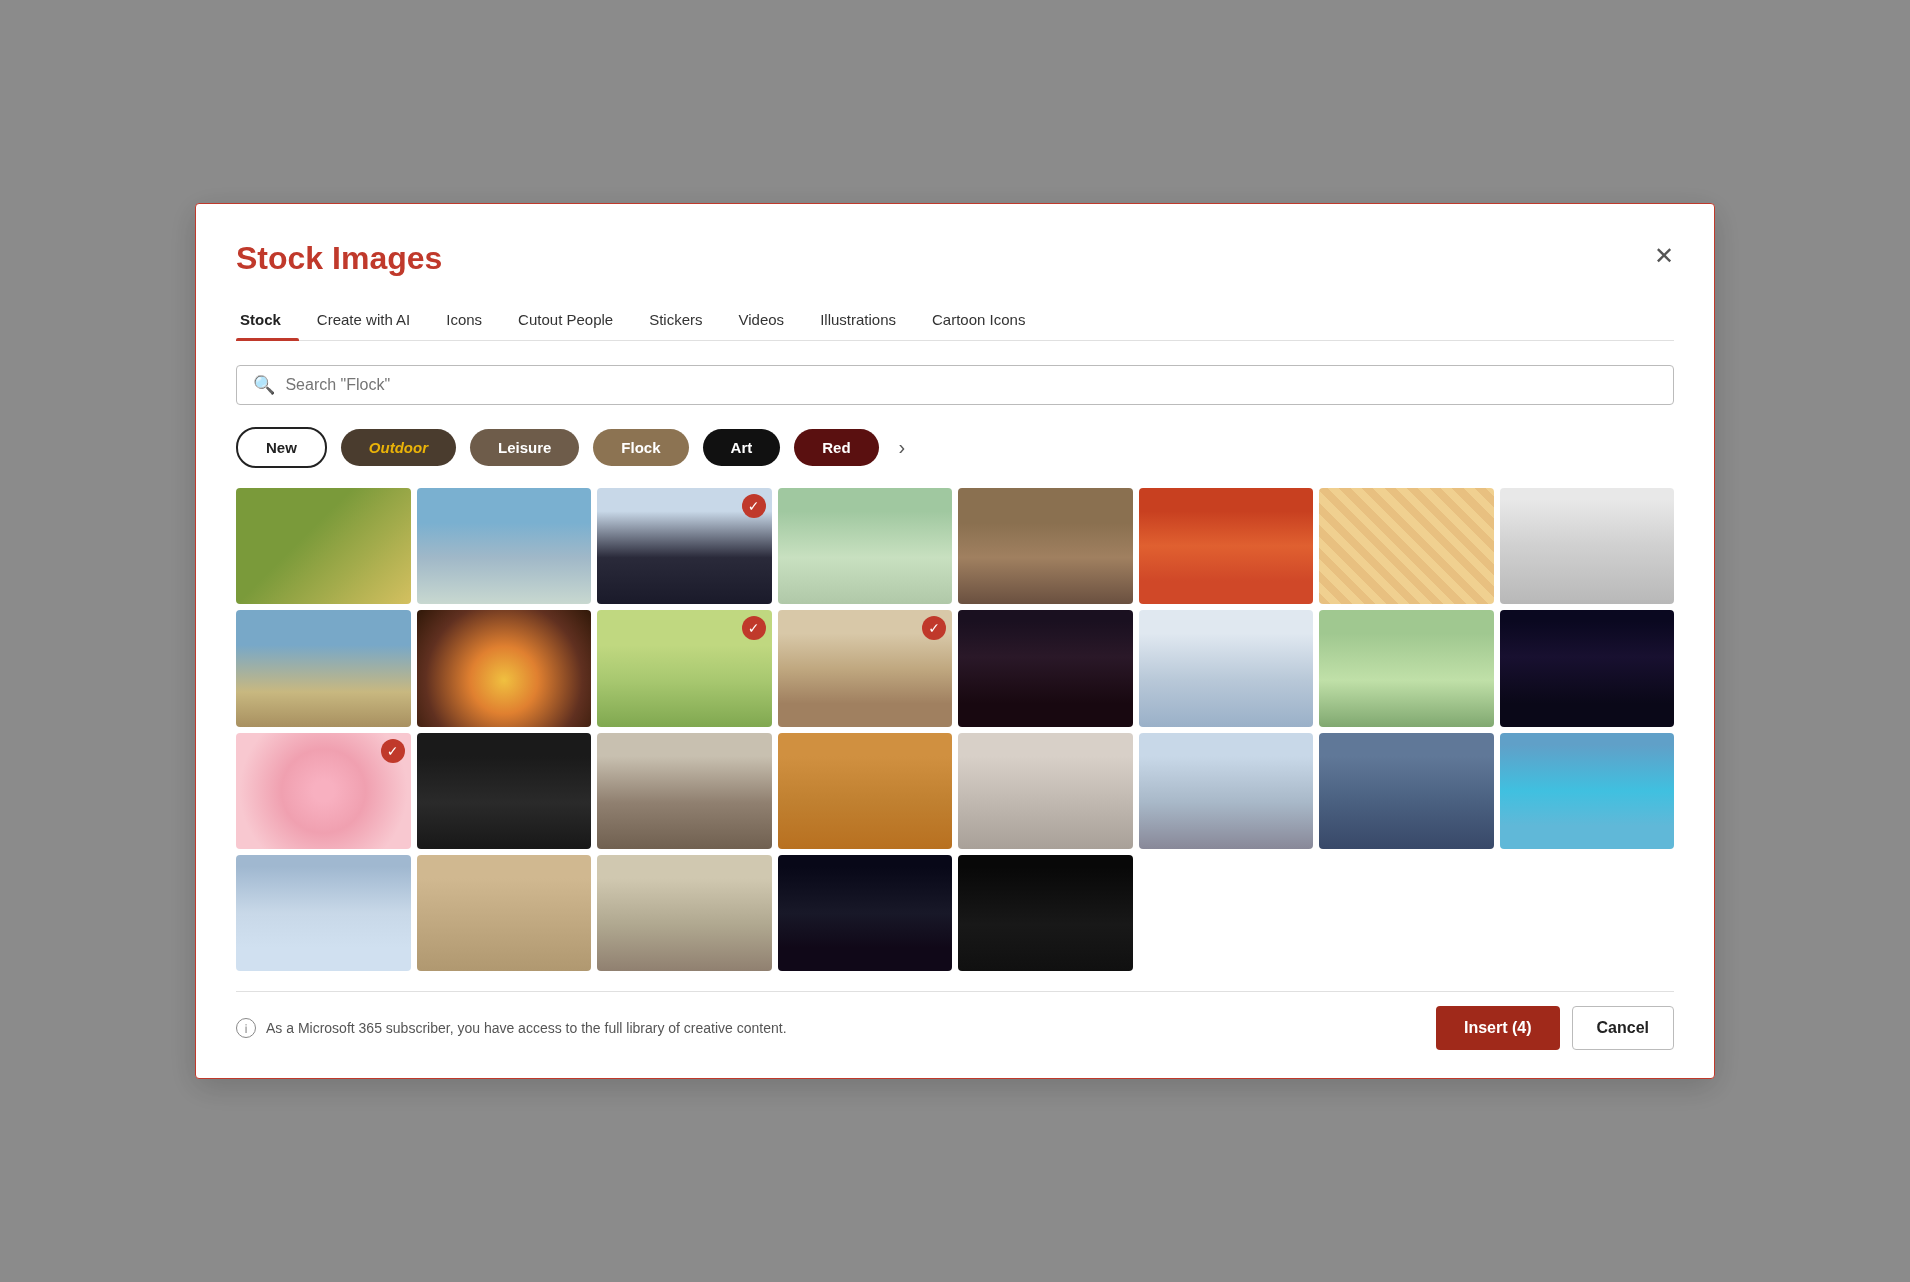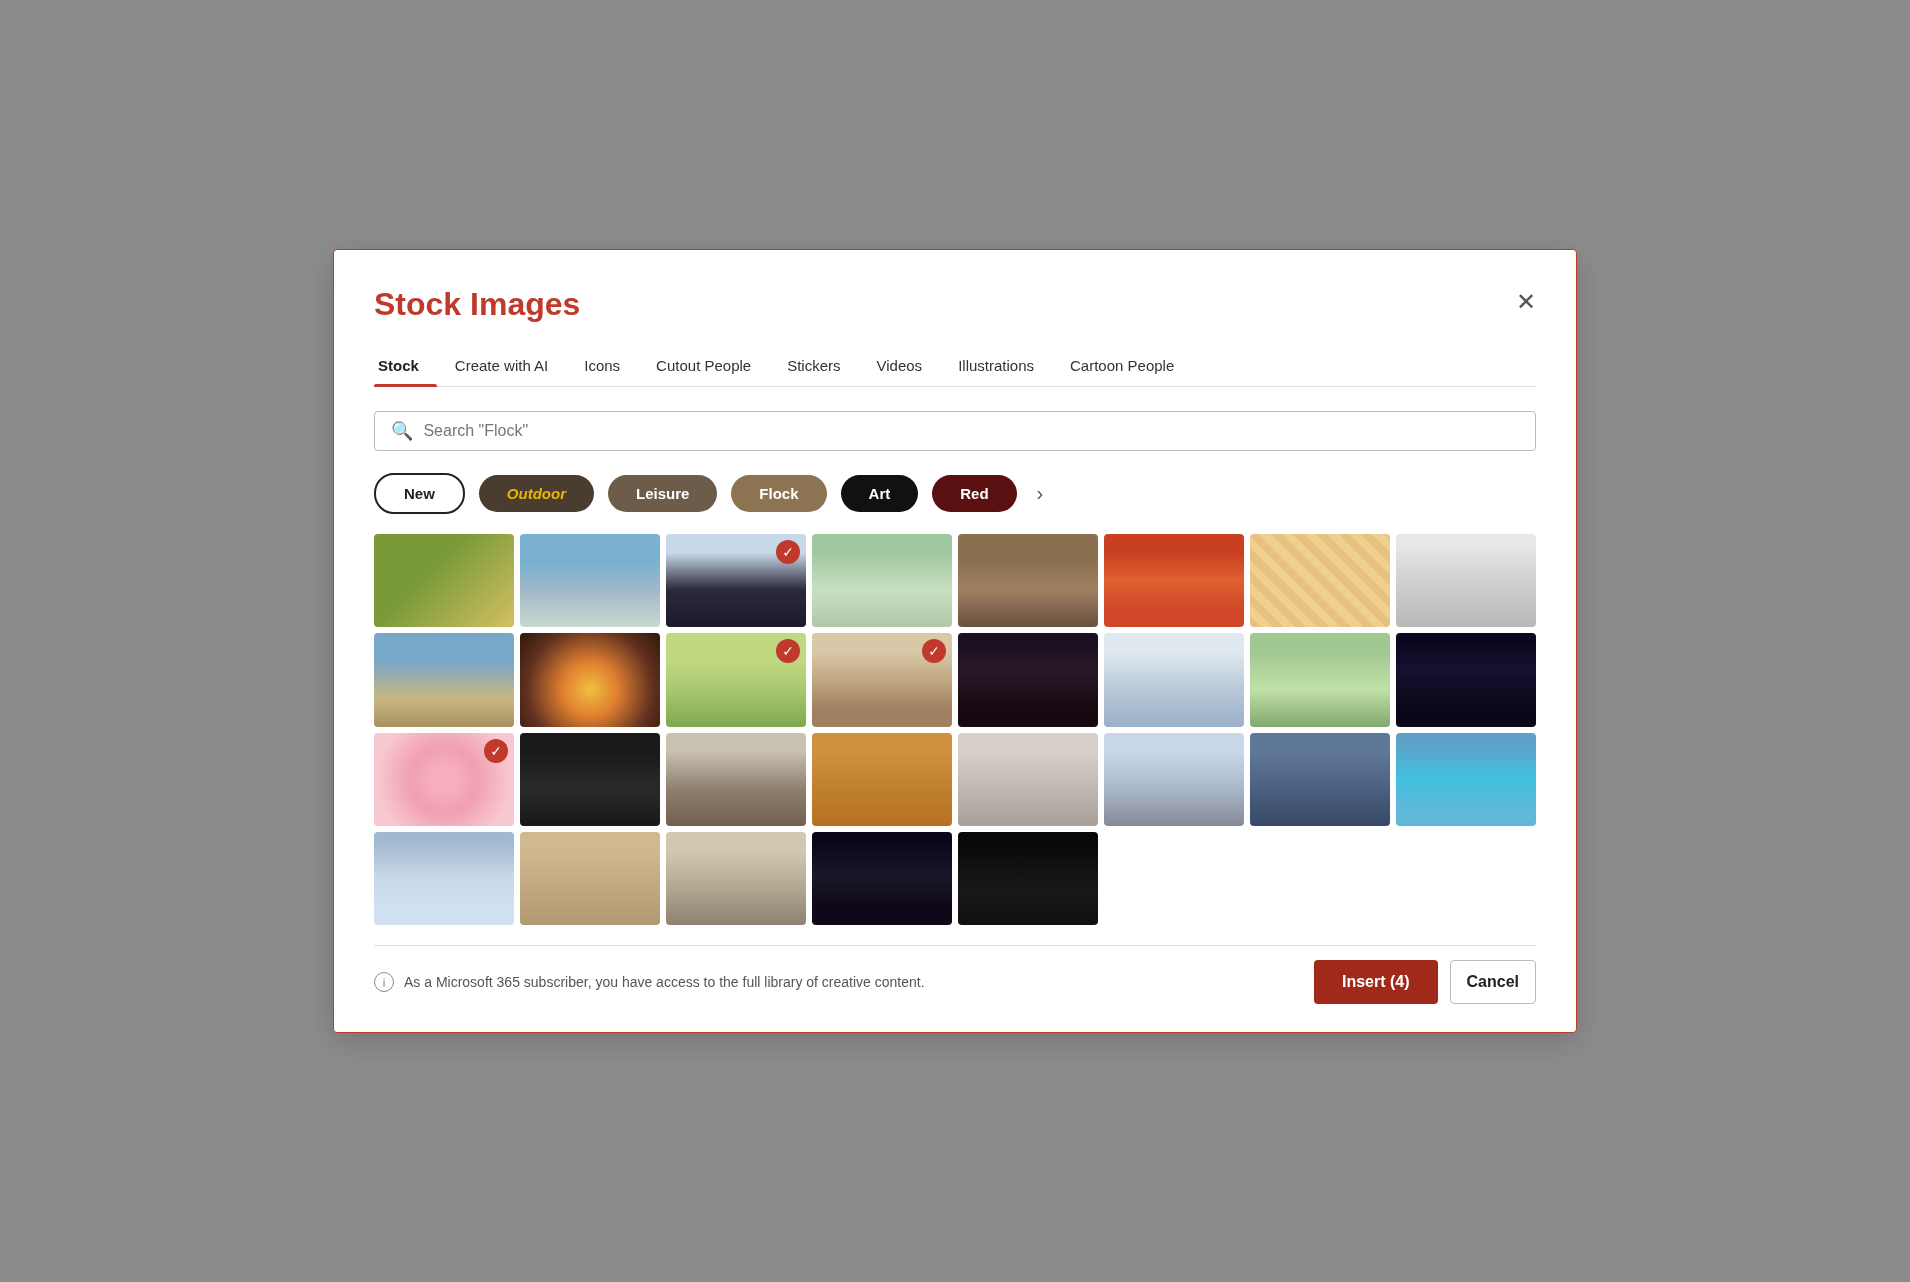--- a/index.html
+++ b/index.html
@@ -18,21 +18,21 @@
       inset: 0;
       background: rgba(0,0,0,0.3);
       display: flex;
       align-items: center;
       justify-content: center;
     }
     .modal {
       background: #fff;
       border-radius: 4px;
       border: 1.5px solid #c0392b;
-      width: 1244px;
+      width: 1520px;
       max-height: 1100px;
       display: flex;
       flex-direction: column;
       padding: 36px 40px 28px 40px;
       position: relative;
       box-shadow: 0 8px 32px rgba(0,0,0,0.18);
     }
     .modal-header {
       display: flex;
       align-items: flex-start;
@@ -257,21 +257,21 @@
       padding: 12px 28px;
       font-size: 16px;
       font-weight: 600;
       cursor: pointer;
     }
     .btn-cancel {
       background: #fff;
       color: #222;
       border: 1.5px solid #bbb;
       border-radius: 4px;
-      padding: 12px 16px;
+      padding: 12px 24px;
       font-size: 16px;
       font-weight: 600;
       cursor: pointer;
     }
   </style>
 </head>
 <body>
 
 <div class="modal-overlay">
   <div class="modal">
@@ -282,21 +282,21 @@
     </div>
 
     <div class="tabs">
       <button class="tab active">Stock</button>
       <button class="tab">Create with AI</button>
       <button class="tab">Icons</button>
       <button class="tab">Cutout People</button>
       <button class="tab">Stickers</button>
       <button class="tab">Videos</button>
       <button class="tab">Illustrations</button>
-      <button class="tab">Cartoon People</button>
+      <button class="tab">Cartoon Icons</button>
     </div>
 
     <div class="search-bar">
       <span class="search-icon">🔍</span>
       <input type="text" value="" placeholder="Search &quot;Flock&quot;" style="">
     </div>
 
     <div class="filter-row">
       <button class="filter-btn active">New</button>
       <button class="filter-btn dark">Outdoor</button>

